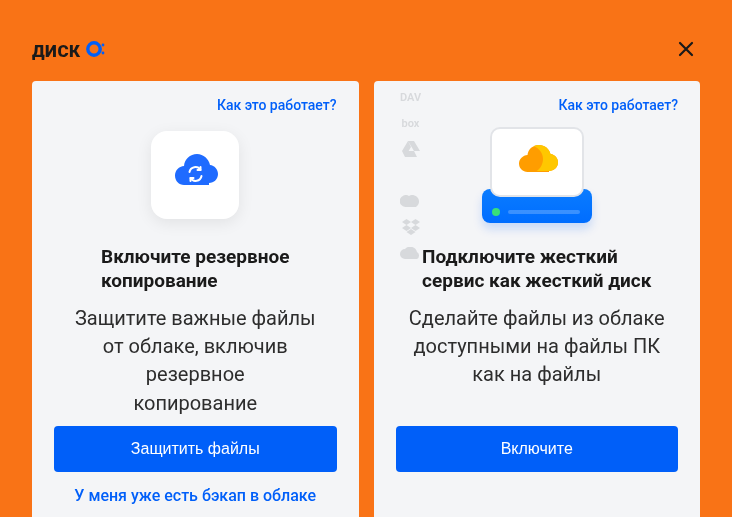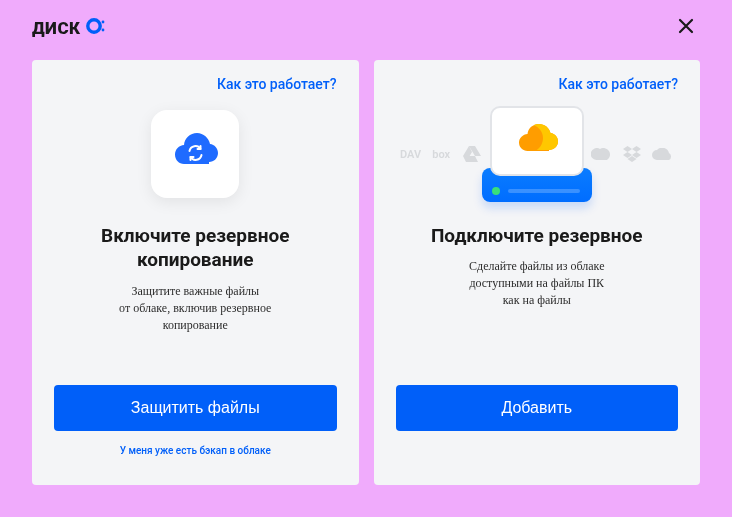--- a/index.html
+++ b/index.html
@@ -1,21 +1,21 @@
 <!DOCTYPE html>
 <html><head>
 <meta charset="utf-8">
 <style>
   * { box-sizing: border-box; margin: 0; padding: 0; }
   html, body { width: 732px; height: 517px; font-family: -apple-system, BlinkMacSystemFont, "Segoe UI", Roboto, Arial, sans-serif; background: #fff; }
   .window {
-    width: 732px; height: 517px; background: #f0abfc;
+    width: 732px; height: 517px; background: #f97316;
     box-shadow: 0 8px 30px rgba(0,0,0,0.12);
     display: flex; flex-direction: column;
-    padding: 12px 32px 32px 32px;
+    padding: 37px 32px 32px 32px;
   }
   .header { display: flex; align-items: center; justify-content: space-between; height: 32px; margin-bottom: 16px; }
   .logo { display: flex; align-items: center; gap: 4px; }
   .logo-text { font-weight: 900; font-size: 17px; letter-spacing: 0.5px; color: #1a1a1a; }
   .close-btn { width: 28px; height: 28px; display:flex; align-items:center; justify-content:center; cursor:pointer; color:#1a1a1a; }
   .close-btn svg { width: 16px; height: 16px; }
   .cards { display: flex; gap: 15px; flex: 1; }
   .card {
     flex: 1; background: #f4f5f7; border-radius: 4px;
     padding: 16px 22px 22px 22px;
@@ -29,42 +29,41 @@
   .illus-wrap {
     width: 100%; height: 112px; display:flex; align-items:center; justify-content:center;
     margin-bottom: 14px; position: relative;
   }
   .cloud-tile {
     width: 88px; height: 88px; background: #fff; border-radius: 16px;
     display:flex; align-items:center; justify-content:center;
     box-shadow: 0 4px 16px rgba(0,0,0,0.08);
   }
   .card-title {
-    font-size: 19px; font-weight: 700; color: #1a1a1a; text-align: center;
+    font-size: 19px; font-weight: 700; color: #1a1a1a; 
     line-height: 1.28; margin-bottom: 10px;
   }
   .card-sub {
-    font-size: 12px; color: #2d2d2d; text-align: center; line-height: 1.42;
+    font-size: 20px; color: #2d2d2d; text-align: center; line-height: 1.42;
     margin-bottom: auto;
-    font-family: Liberation Serif, serif;
   }
   .primary-btn {
     width: 100%; height: 46px; background: #005ff9; color: #fff; border: none;
     border-radius: 4px; font-size: 16px; font-weight: 500; cursor: pointer;
     display:flex; align-items:center; justify-content:center;
     margin-top: 9px;
   }
   .secondary-link {
-    color: #005ff9; font-size: 10px; font-weight: 500; cursor: pointer;
+    color: #005ff9; font-size: 16px; font-weight: 500; cursor: pointer;
     margin-top: 14px; text-align:center; height: 18px;
   }
   .ghost-icons {
     position:absolute; left:0; right:0; top:50%; transform:translateY(-50%);
     display:flex; justify-content:space-between; align-items:flex-start;
-    padding: 0 2px; pointer-events:none;
+    padding: 0 2px; pointer-events:none;flex-direction:column;
   }
   .ghost-icons > span { color:#d7d9dc; font-size:11px; font-weight:600; display:flex; align-items:center; justify-content:center; width:26px; height:26px; }
   .drive-shell {
     width: 120px; height: 104px; position: relative;
     display:flex; flex-direction:column; align-items:center; z-index:2;
   }
   .drive-lid {
     width: 94px; height: 70px; background: #fff; border: 2px solid #e2e4e8;
     border-radius: 10px; display:flex; align-items:center; justify-content:center;
     position:relative; top:4px; z-index:2;
@@ -179,26 +178,27 @@
                 <path d="M34 26c5 0 9-3.8 9-8.5 0-4.3-3.2-7.9-7.5-8.4C34.4 3.9 29.6 0 24 0c-6 0-11 4.3-11.5 10-4.6.3-8.5 4-8.5 8.6C4 23.5 7.8 27 12.5 27H34z" fill="#ff9d00"></path>
                 <path d="M34 26c5 0 9-3.8 9-8.5 0-4.3-3.2-7.9-7.5-8.4C34.4 3.9 29.6 0 24 0c-2 0-3.8.5-5.5 1.3C24 3 28 8 28 14c0 5-2.5 9.4-6.3 12H34z" fill="#ffc700"></path>
               </svg>
             </span>
           </div>
           <div class="drive-body"></div>
         </div>
       </div>
 
       <div class="card-title">
-        <span>Подключите резервное</span><br>
+        <span>Подключите жесткий</span><br>
+        <span>сервис как жесткий диск</span>
       </div>
       <div class="card-sub">
         <span>Сделайте файлы из облаке</span><br>
         <span>доступными на файлы ПК</span><br>
         <span>как на файлы</span>
       </div>
 
-      <button class="primary-btn">Добавить</button>
+      <button class="primary-btn">Включите</button>
       <div class="secondary-link"></div>
     </div>
 
   </div>
 </div>
 
 </body></html>

